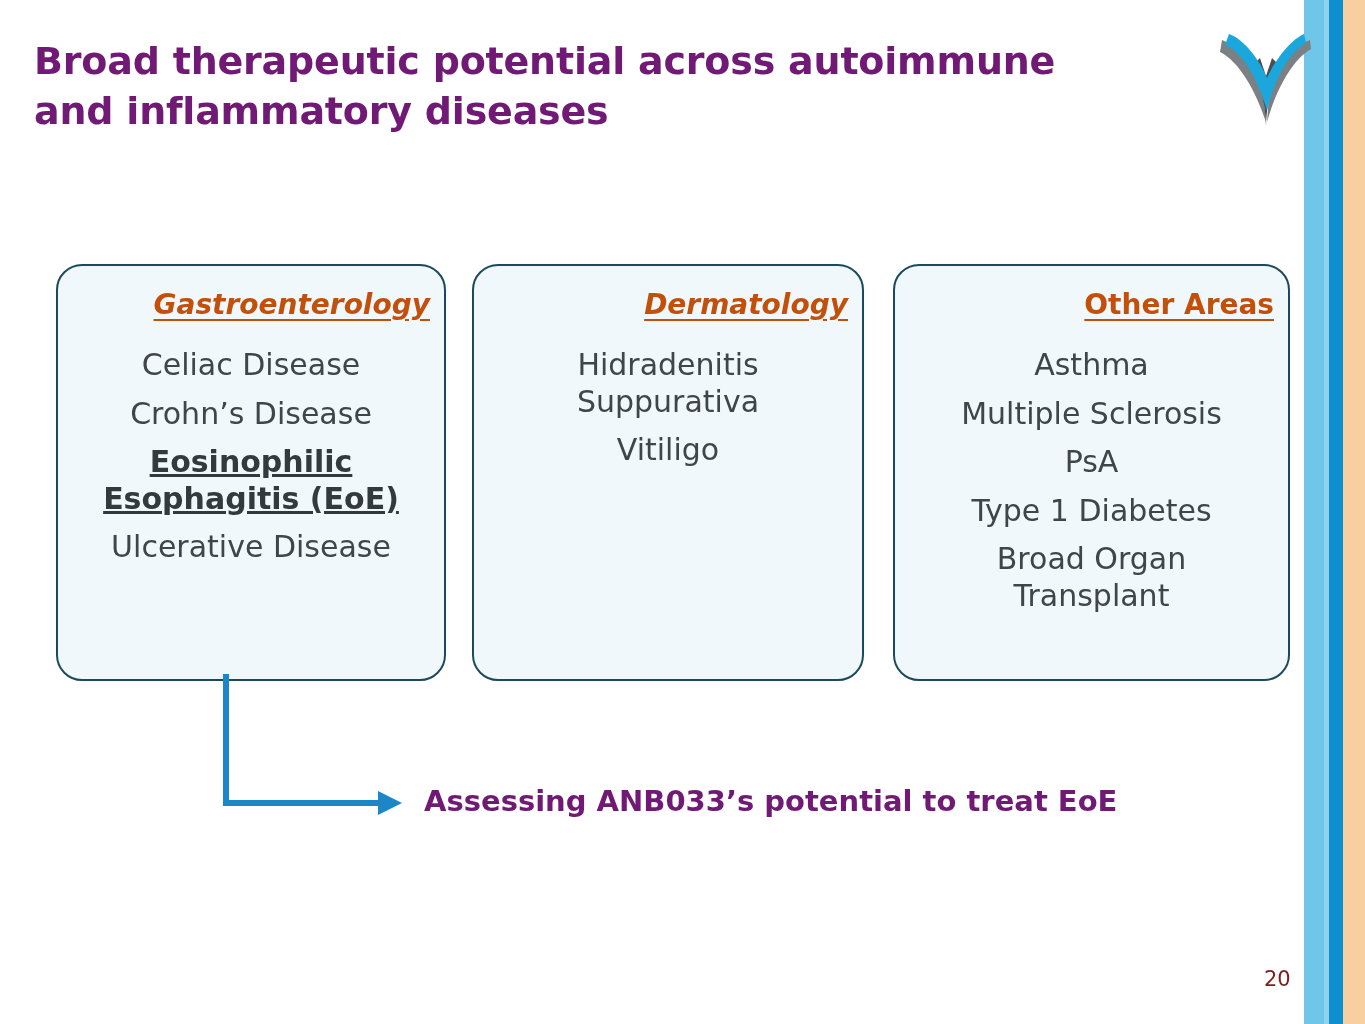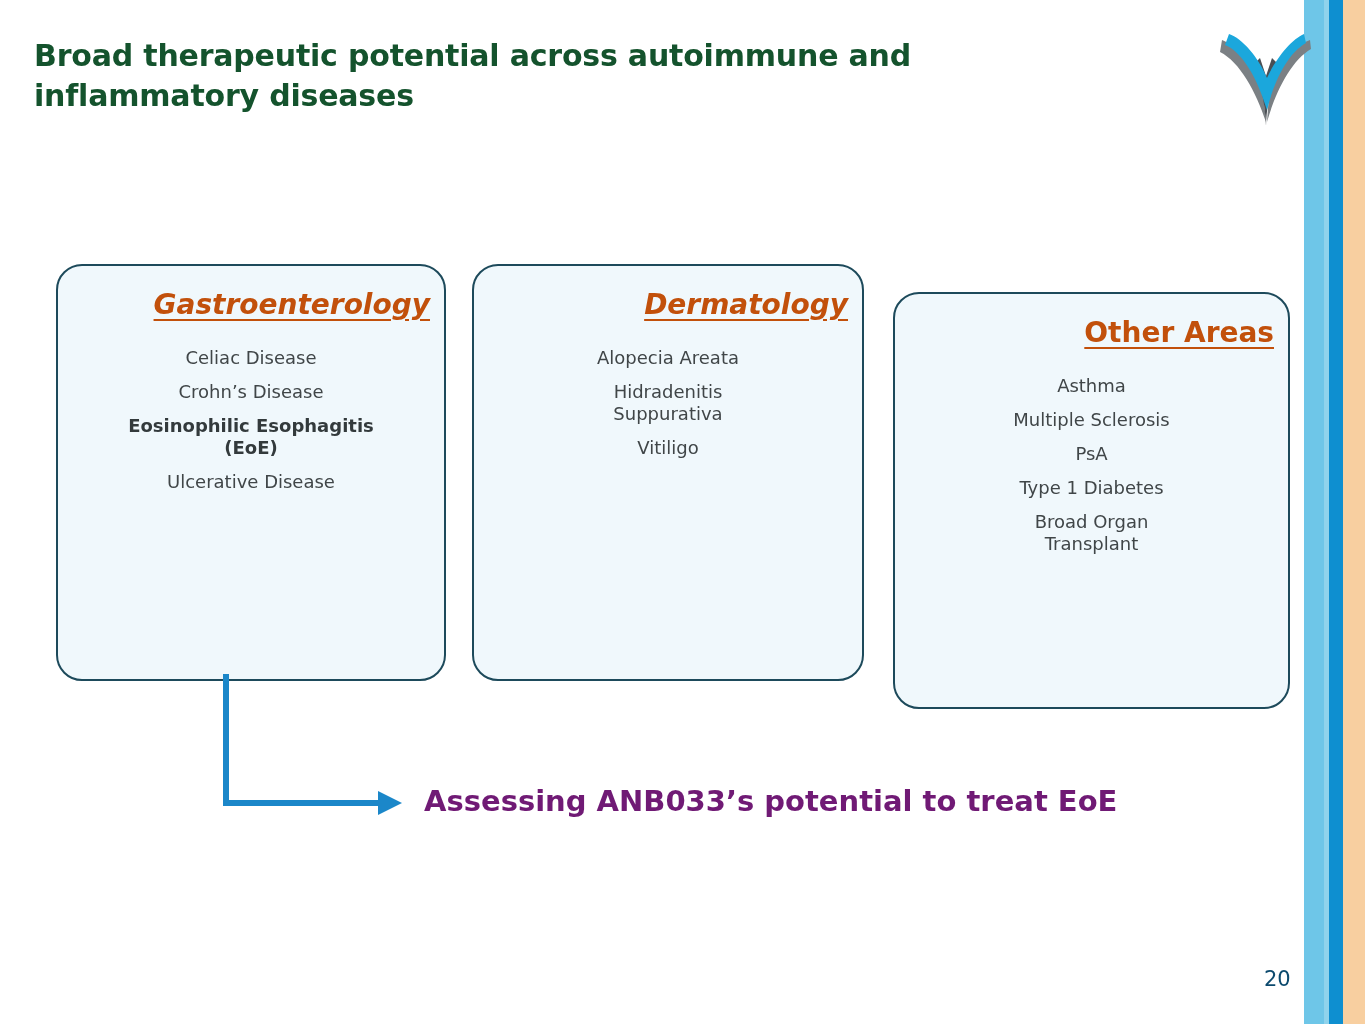--- a/index.html
+++ b/index.html
@@ -28,24 +28,24 @@
   .stripe-midblue   { width: 5px;  height: 100%; background: #8FD3EC; }
   .stripe-deepblue  { width: 14px; height: 100%; background: #0E8FD0; }
   .stripe-peach     { width: 22px; height: 100%; background: #F8CFA0; }
 
   
   .title {
     position: absolute;
     left: 34px;
     top: 36px;
     width: 1060px;
-    font-size: 30px;
+    font-size: 38px;
     font-weight: bold;
     line-height: 1.32;
-    color: #14532d;
+    color: #701a75;
     letter-spacing: -0.2px;
   }
 
   
   .logo {
     position: absolute;
     left: 1212px;
     top: 18px;
     width: 108px;
     height: 112px;
@@ -60,49 +60,49 @@
     border: 2px solid #1D4A5B;
     border-radius: 26px;
     box-sizing: border-box;
     display: flex;
     flex-direction: column;
     align-items: flex-end;
     padding: 22px 14px 10px 14px;
   }
   .card-1 { left: 56px;  width: 390px; }
   .card-2 { left: 472px; width: 392px; }
-  .card-3 { left: 893px; width: 397px; margin-top: 28px; }
+  .card-3 { left: 893px; width: 397px; }
 
   .card-header {
     font-size: 28px;
     font-weight: bold;
     color: #C2500B;
     text-decoration: underline;
     text-underline-offset: 5px;
     margin-bottom: 26px;
     text-align: center;
     white-space: nowrap;
   }
   .card-header.italic { font-style: italic; }
 
   .card-list {
     display: flex;
     flex-direction: column;
     align-items: center;
     width: 100%;
   }
   .card-item {
-    font-size: 18px;
+    font-size: 30px;
     color: #404648;
     text-align: center;
     line-height: 1.22;
     margin-bottom: 12px;
     max-width: 300px;
   }
-  .card-item.bold { font-weight: bold; color: #333a3c; }
+  .card-item.bold { font-weight: bold; color: #333a3c; text-decoration: underline; }
 
   
   .arrow {
     position: absolute;
     left: 210px;
     top: 670px;
     width: 210px;
     height: 150px;
   }
 
@@ -116,21 +116,21 @@
     color: #701a75;
     white-space: nowrap;
   }
 
   
   .page-number {
     position: absolute;
     left: 1264px;
     top: 967px;
     font-size: 21px;
-    color: #0c4a6e;
+    color: #7f1d1d;
   }
 </style>
 </head>
 <body>
 
 <div class="slide">
 
   <div class="stripes">
     <div class="stripe-lightblue"></div>
     <div class="stripe-midblue"></div>
@@ -161,21 +161,20 @@
       <div class="card-item">Celiac Disease</div>
       <div class="card-item">Crohn’s Disease</div>
       <div class="card-item bold">Eosinophilic Esophagitis (EoE)</div>
       <div class="card-item">Ulcerative Disease</div>
     </div>
   </div>
 
   <div class="card card-2">
     <div class="card-header italic">Dermatology</div>
     <div class="card-list">
-      <div class="card-item">Alopecia Areata</div>
       <div class="card-item" style="max-width:200px">Hidradenitis Suppurativa</div>
       <div class="card-item">Vitiligo</div>
     </div>
   </div>
 
   <div class="card card-3">
     <div class="card-header">Other Areas</div>
     <div class="card-list">
       <div class="card-item">Asthma</div>
       <div class="card-item">Multiple Sclerosis</div>

